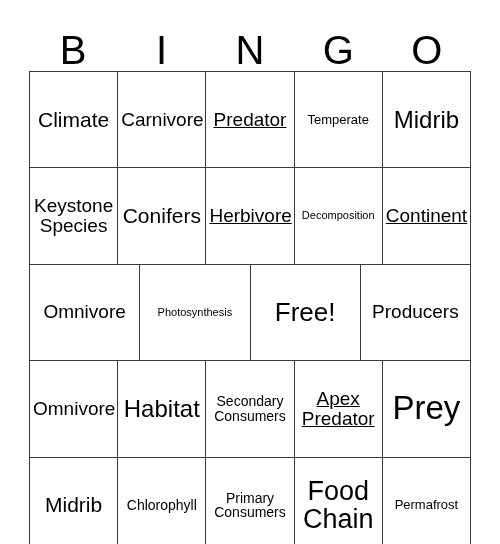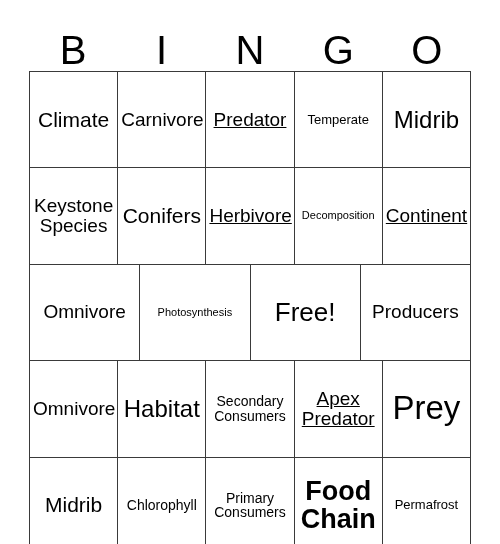--- a/index.html
+++ b/index.html
@@ -74,21 +74,21 @@
     word-break: normal;
   }
   
   .fs-xs  { font-size: 11px; }
   .fs-sm  { font-size: 13px; }
   .fs-smd { font-size: 14px; }
   .fs-md  { font-size: 19px; }
   .fs-lg  { font-size: 19px; text-decoration: underline; }
   .fs-xl  { font-size: 21px; }
   .fs-xxl { font-size: 24px; }
-  .fs-h1  { font-size: 27px; font-weight: bold; }
+  .fs-h1  { font-size: 27px; }
   .fs-h2  { font-size: 26px; }
   .fs-h3  { font-size: 33px; }
 </style>
 </head>
 <body>
 
 <div id="bingo-card">
 
   <div id="bingo-header">
     <div class="header-letter">B</div>

